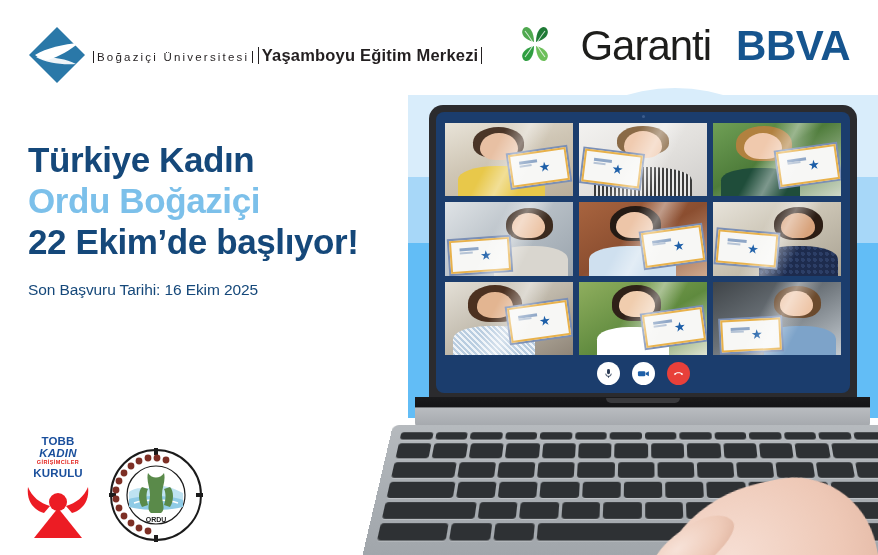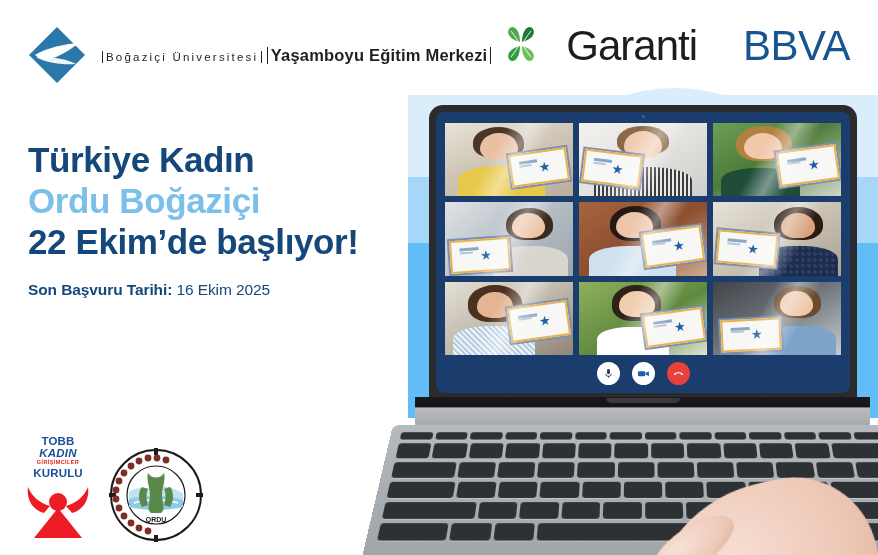--- a/index.html
+++ b/index.html
@@ -34,21 +34,21 @@
     background: #d9edfb;
   }
 
   
   .bogazici-logo {
     position: absolute;
     left: 26px;
     top: 24px;
     display: flex;
     align-items: center;
-    gap: 14px;
+    gap: 5px;
   }
   .diamond-wrap { width: 62px; height: 62px; position: relative; }
   .bogazici-text { line-height: 1.05; }
   .bogazici-line1 {
     font-size: 11.5px;
     letter-spacing: 2.2px;
     color: #231f20;
     font-weight: 400;
     border-left: 1px solid #231f20;
     border-right: 1px solid #231f20;
@@ -77,25 +77,25 @@
   }
   .garanti-word {
     font-size: 42px;
     font-weight: 400;
     color: #1d1d1b;
     letter-spacing: -1px;
     line-height: 1;
   }
   .bbva-word {
     font-size: 42px;
-    font-weight: 400;
+    font-weight: 700;
     color: #16558f;
     letter-spacing: -0.5px;
     line-height: 1;
-    margin-left: 23px;
+    margin-left: 2px;
     text-align: right;
   }
 
   
   .headline {
     position: absolute;
     left: 28px;
     top: 140px;
     width: 420px;
   }
@@ -107,21 +107,21 @@
     letter-spacing: -0.4px;
     white-space: nowrap;
   }
   .h-line.accent { color: #7cc0ea; }
   .subline {
     margin-top: 18px;
     font-size: 15.5px;
     color: #15487a;
     letter-spacing: -0.1px;
   }
-  .subline b { font-weight: 700; }
+  .subline b { font-weight: 400; }
   .subline span.val { font-weight: 400; margin-top: 43px; }
 
   
   .bottom-logos {
     position: absolute;
     left: 22px;
     bottom: 12px;
     display: flex;
     align-items: flex-end;
     gap: 14px;

